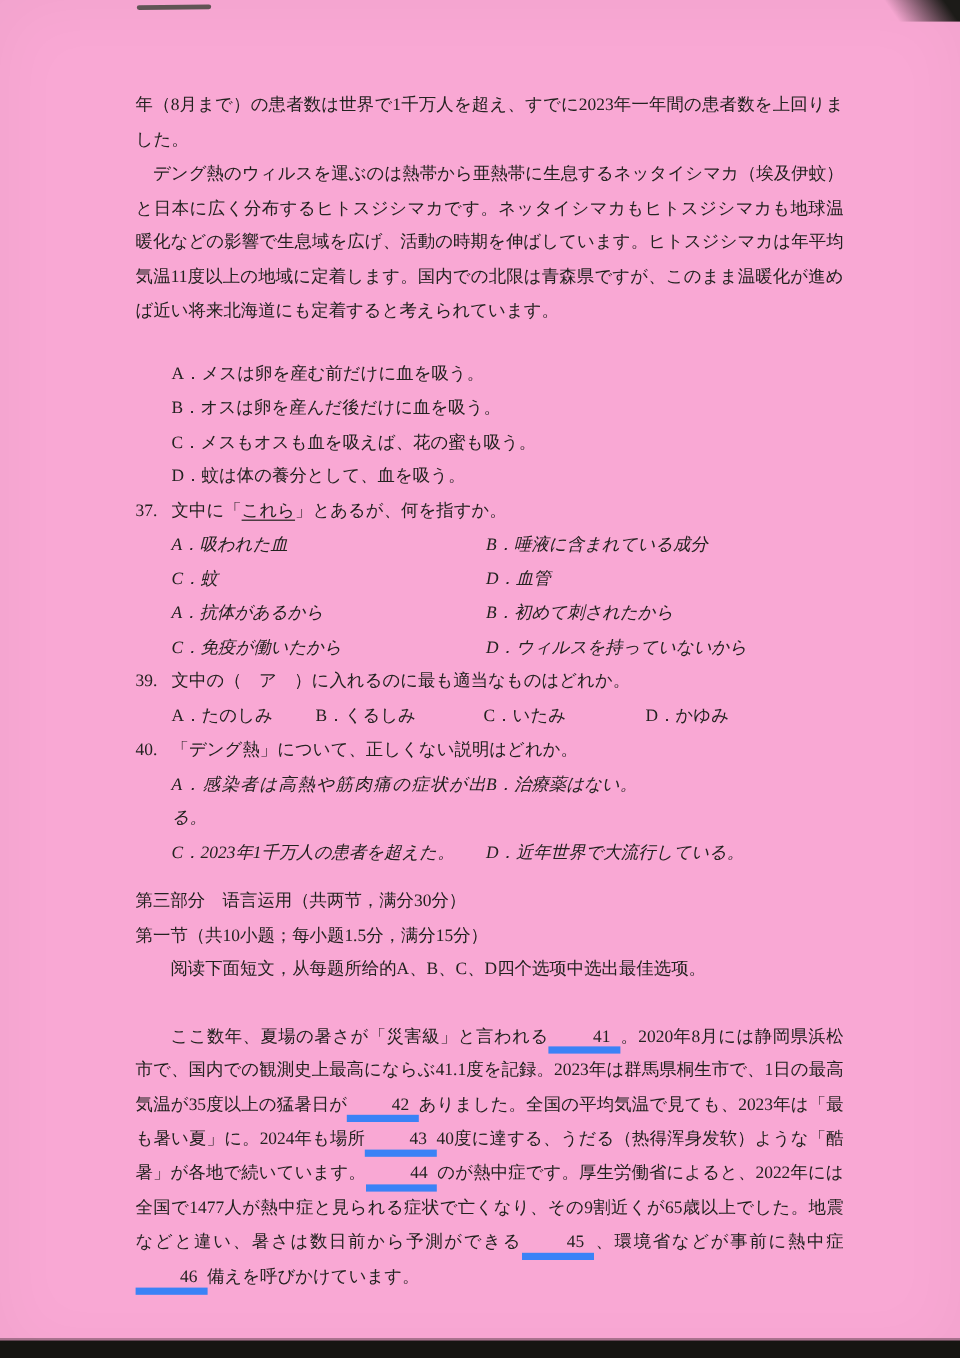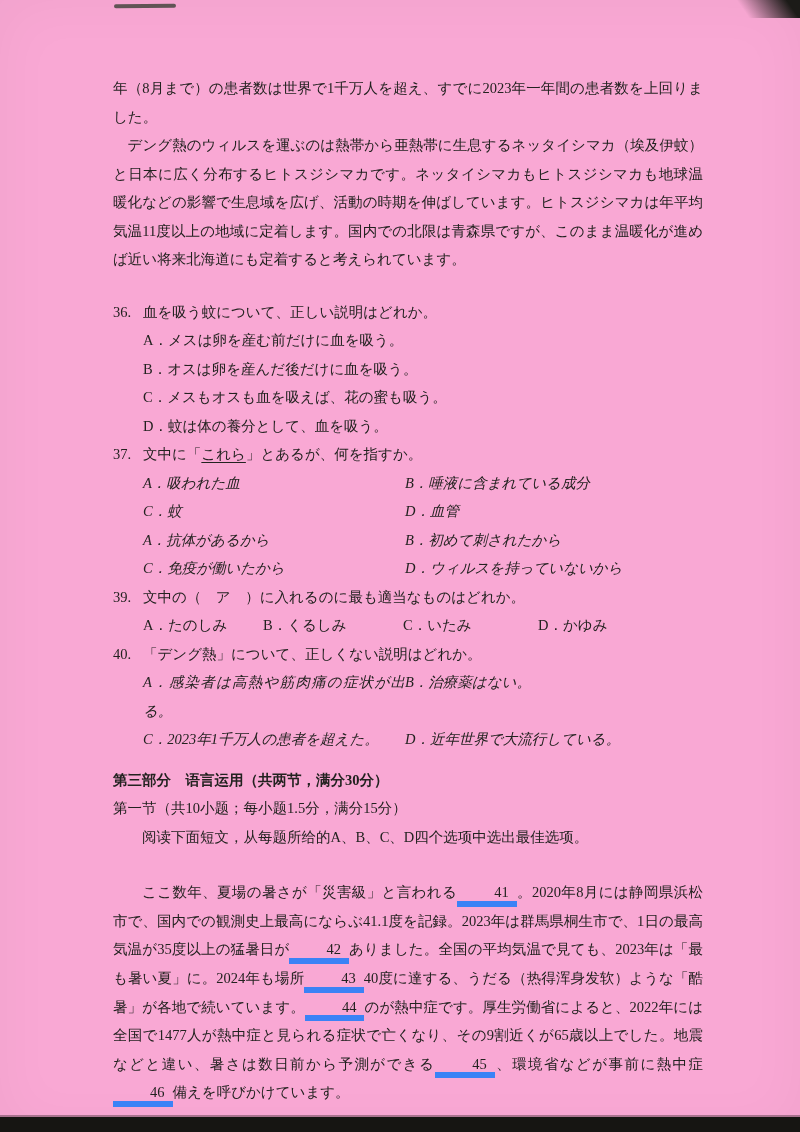--- a/index.html
+++ b/index.html
@@ -28,21 +28,21 @@
   .indent1 { text-indent:1em; }
   .indent2 { text-indent:2em; }
   .questions { margin-top:24px; }
   .q-line { }
   .q-num { display:inline-block; width:30px; }
   .q-options { margin-left:30px; }
   .opt-stack span { display:block; }
   .grid2 { display:grid; grid-template-columns:262px auto;font-style:italic; }
   .grid4 { display:grid; grid-template-columns:120px 140px 135px auto; }
   .part3 { margin-top:12px; }
-  .part3-heading { font-weight:bold; }
+  .part3-heading { font-weight:normal; }
   .cloze { margin-top:27px; }
   .blank {
     display:inline-block;
     min-width:2.6em;
     padding:0 8px;
     text-align:center;
     border-bottom:6px solid #3b82f6;
     line-height:1.15;
   }
   .underlined { text-decoration:underline; text-underline-offset:3px; }
@@ -76,23 +76,20 @@
   <div class="shadow-top-right"></div>
 
   <div class="content">
 
     <p>年（8月まで）の患者数は世界で1千万人を超え、すでに2023年一年間の患者数を上回りました。</p>
     <p class="indent1">デング熱のウィルスを運ぶのは熱帯から亜熱帯に生息するネッタイシマカ（埃及伊蚊）と日本に広く分布するヒトスジシマカです。ネッタイシマカもヒトスジシマカも地球温暖化などの影響で生息域を広げ、活動の時期を伸ばしています。ヒトスジシマカは年平均気温11度以上の地域に定着します。国内での北限は青森県ですが、このまま温暖化が進めば近い将来北海道にも定着すると考えられています。</p>
 
     <div class="questions">
 
       <div class="question">
-        <div class="q-line">
-          <span class="q-num">36.</span><span class="q-stem"><span>血を吸う蚊について、正しい説明はどれか。</span></span>
-        </div>
         <div class="q-options opt-stack">
           <span>A．メスは卵を産む前だけに血を吸う。</span>
           <span>B．オスは卵を産んだ後だけに血を吸う。</span>
           <span>C．メスもオスも血を吸えば、花の蜜も吸う。</span>
           <span>D．蚊は体の養分として、血を吸う。</span>
         </div>
       </div>
 
       <div class="question">
         <div class="q-line">

